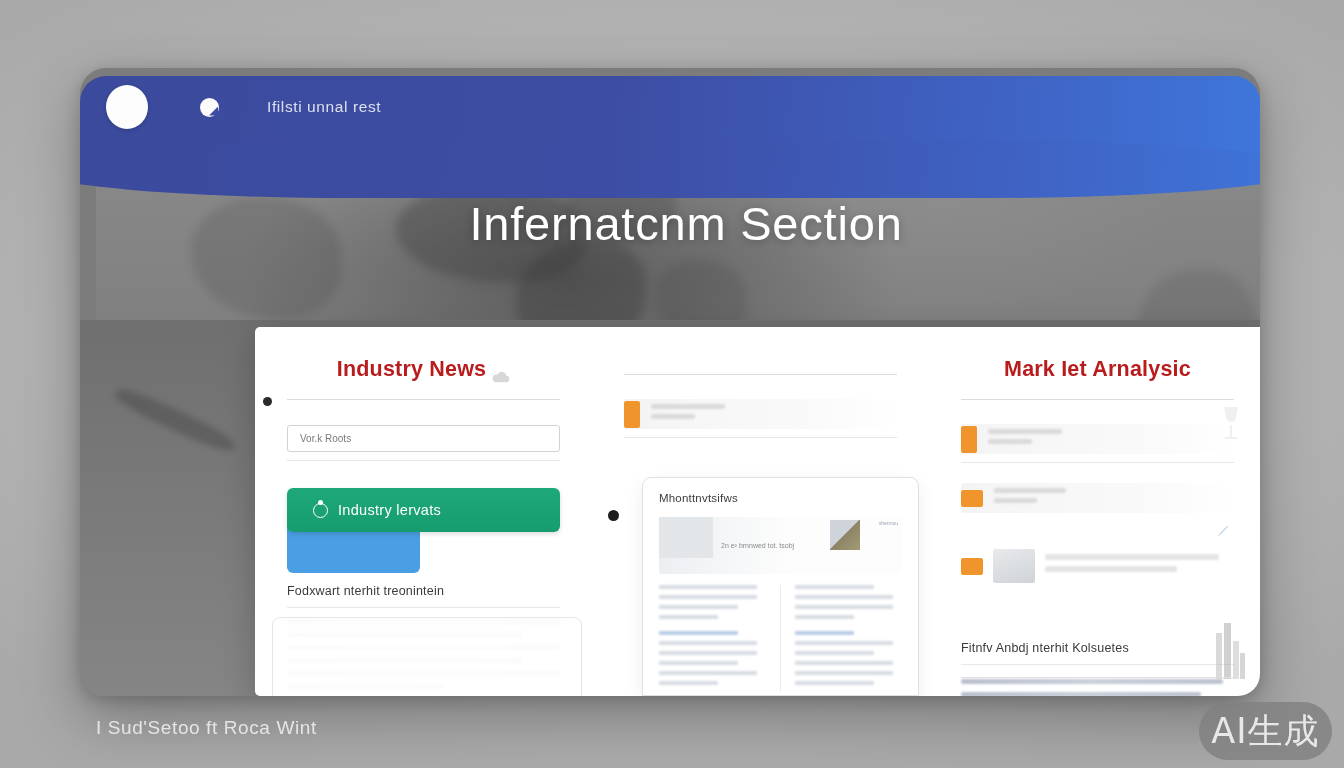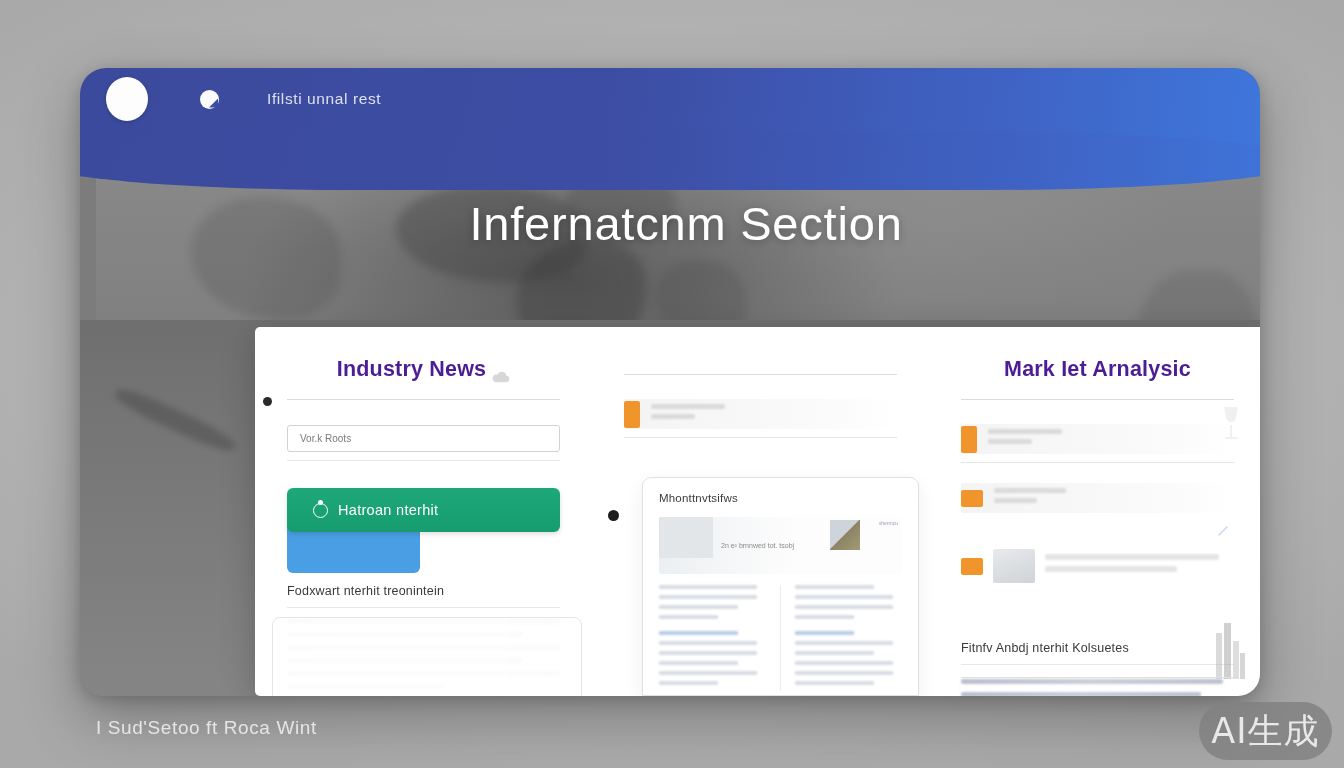--- a/index.html
+++ b/index.html
@@ -30,21 +30,21 @@
     height: 628px;
     background: #7c7c7c;
     border-radius: 26px 26px 22px 22px;
     overflow: hidden;
     box-shadow: 0 22px 60px rgba(0,0,0,.30), 0 4px 16px rgba(0,0,0,.18);
   }
 
   
   #topbar {
     position: absolute;
-    left: 0; top: 0;
+    left: 0; top: 8px;
     width: 100%;
     height: 84px;
     background: linear-gradient(95deg, #3b4a9c 0%, #3d4da3 45%, #3f63c4 78%, #3f76db 100%);
     border-radius: 26px 26px 0 0;
     z-index: 6;
     text-align: center;
   }
   #topbar::after {
     content: "";
     position: absolute;
@@ -166,21 +166,21 @@
     z-index: 5;
   }
 
   .col { width: 33.333%; padding: 30px 32px 0 32px; position: relative; }
   .col + .col { }
 
   .col-head {
     text-align: center;
     font-size: 21.5px;
     font-weight: 600;
-    color: #4c1d95;
+    color: #b91c1c;
     letter-spacing: .2px;
     filter: blur(.2px);
     display: flex;
     align-items: center;
     justify-content: center;
     gap: 5px;
     white-space: nowrap;
   }
   .cloud-icon { display: inline-block; width: 19px; height: 12px; opacity: .55; }
   .col-rule { margin-top: 17px; height: 1px; background: #dcdcdc; }
@@ -435,21 +435,21 @@
       <div class="col-rule"></div>
 
       <div class="search-box">
         <span>Vor.k Roots</span>
       </div>
       <div class="thin-rule"></div>
 
       <div class="blue-block"></div>
       <div class="green-btn">
         <span class="share-glyph"></span>
-        <span>Hatroan nterhit</span>
+        <span>Industry lervats</span>
       </div>
 
       <div class="sub-head">Fodxwart nterhit treonintein</div>
       <div class="sub-rule"></div>
       <div class="fake-lines">
         <div class="fl"></div>
         <div class="fl mid"></div>
         <div class="fl"></div>
         <div class="fl mid"></div>
         <div class="fl"></div>

